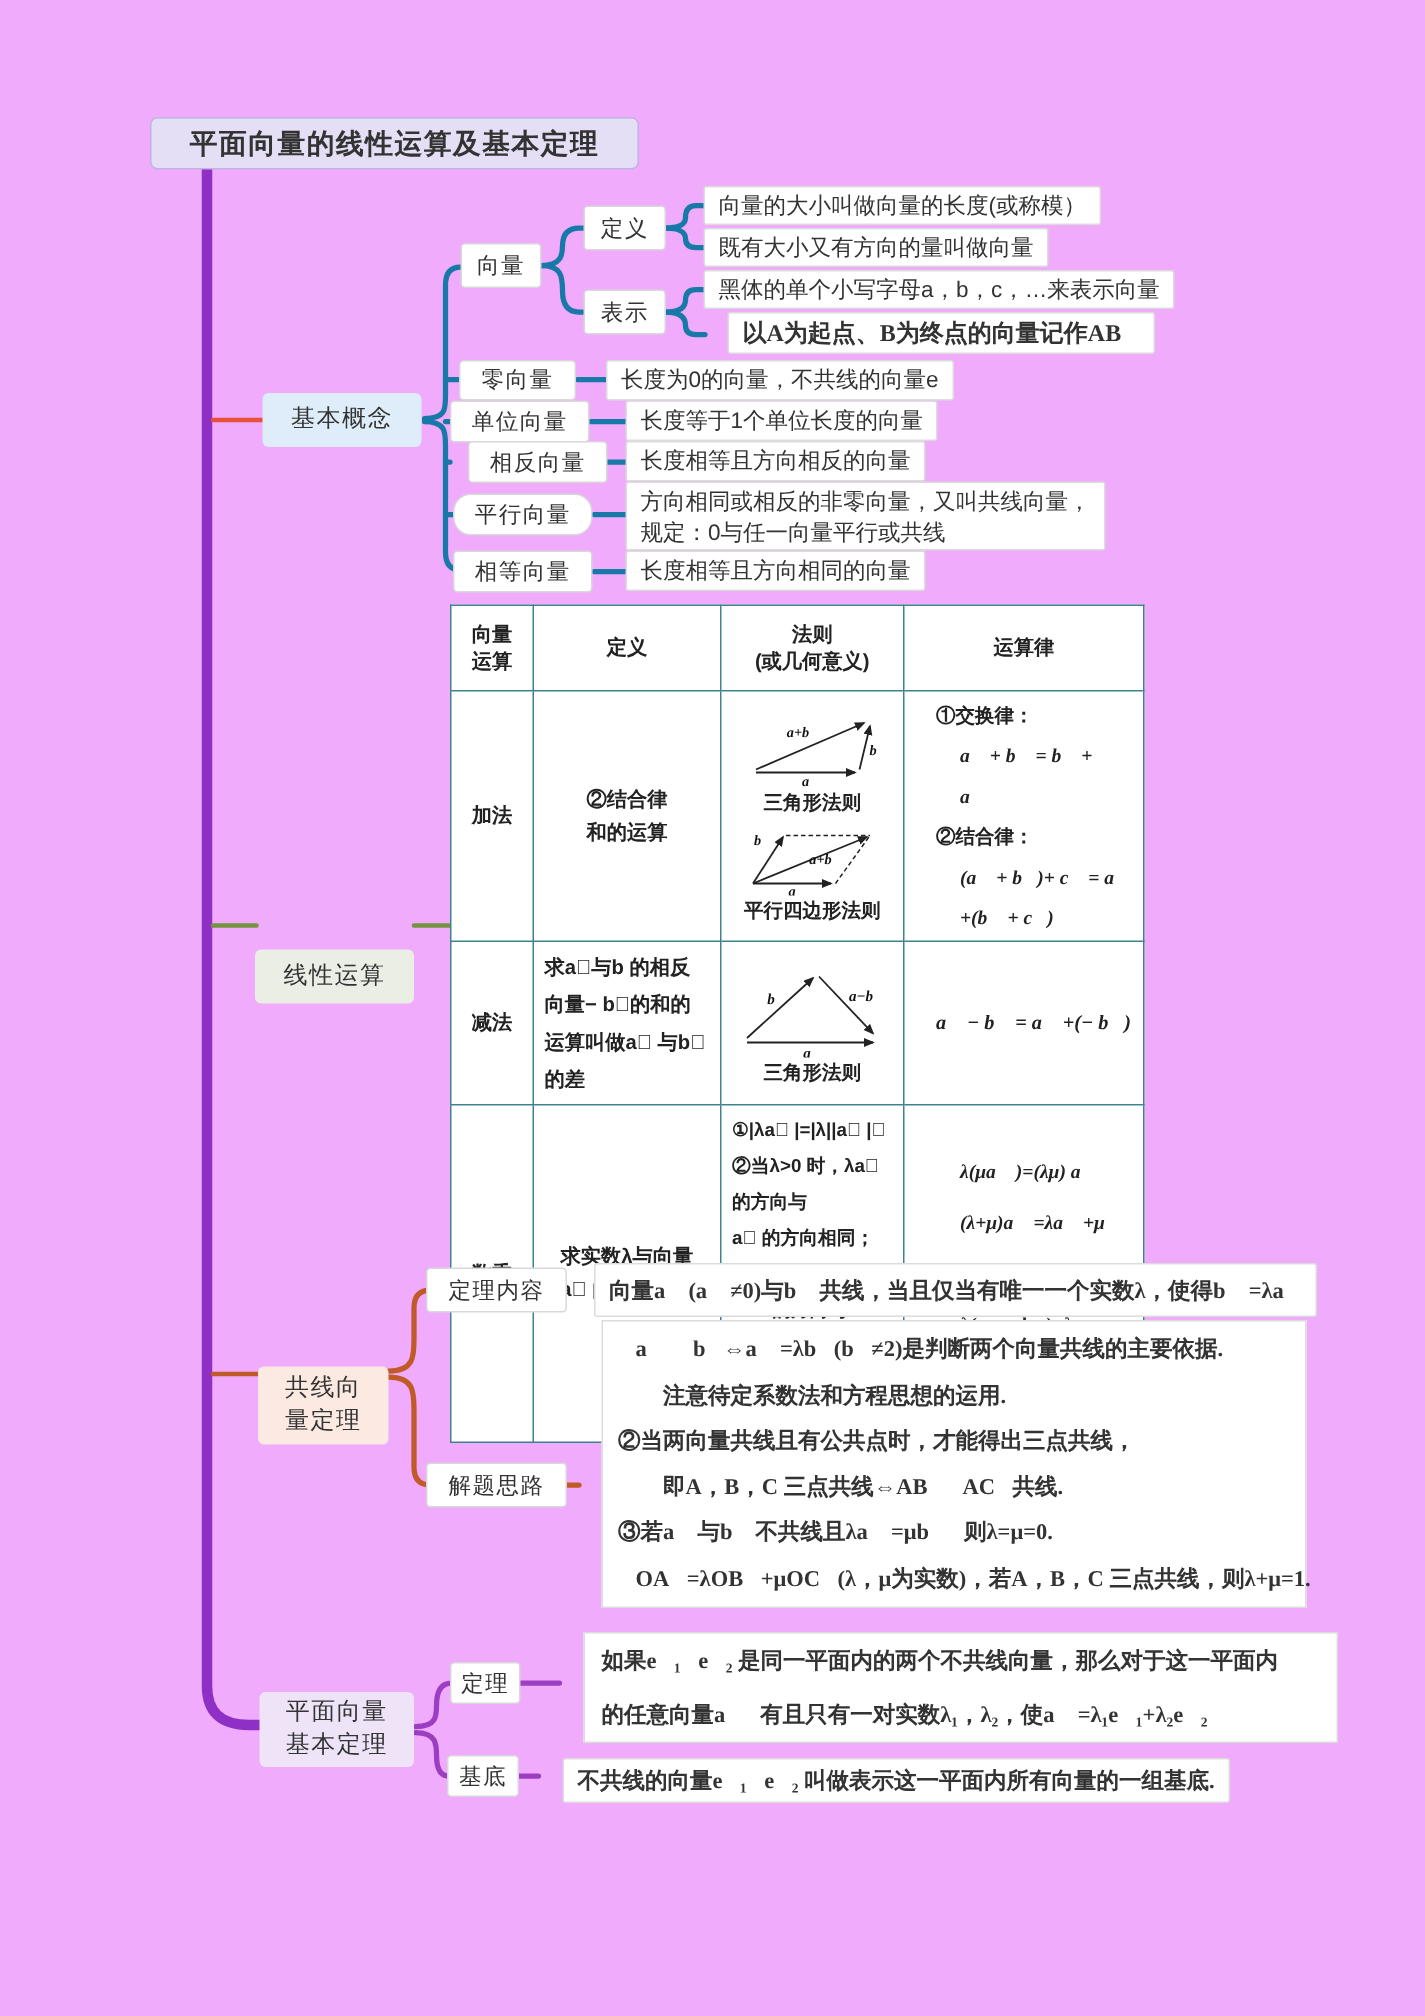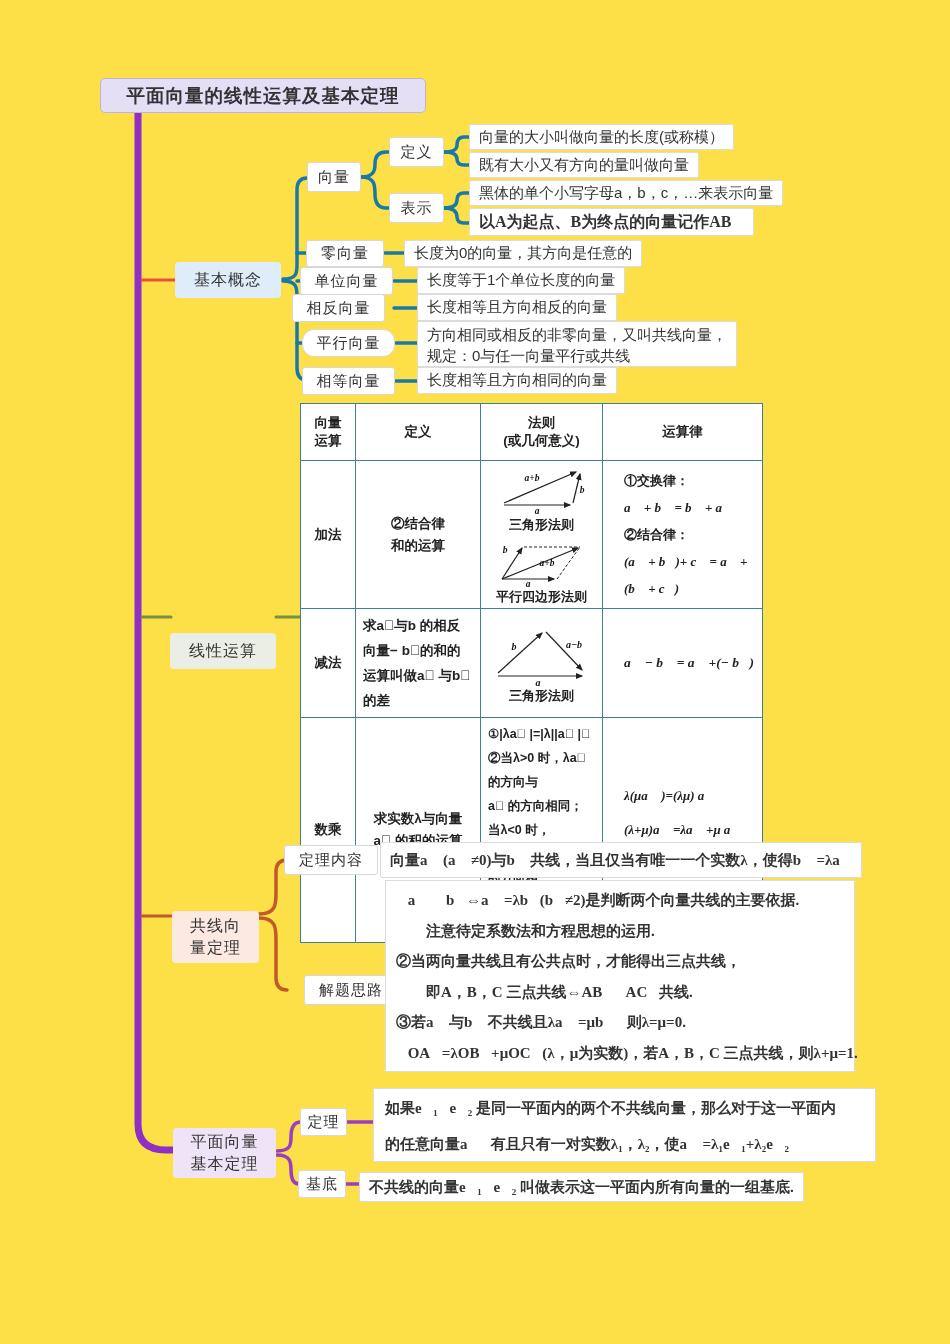--- a/index.html
+++ b/index.html
@@ -1,34 +1,34 @@
 <!DOCTYPE html>
 <html><head>
 <meta charset="utf-8">
 <style>
   html,body{margin:0;padding:0;background:#ffffff;}
-  .canvas{position:relative;width:950px;height:1344px;background:#fde047;
+  .canvas{position:relative;width:950px;height:1344px;background:#f0abfc;
           font-family:"Liberation Sans",sans-serif;overflow:hidden;color:#333;text-decoration:underline;}
   svg.wires{position:absolute;left:0;top:0;z-index:0;}
   .box{position:absolute;z-index:2;display:flex;align-items:center;justify-content:center;
        box-sizing:border-box;}
   .root{background:#E5DFF6;border:1.5px solid #BFB2E6;border-radius:5px;
         font-size:18.5px;font-weight:600;letter-spacing:1px;}
   .main{border-radius:4px;font-size:16px;letter-spacing:1px;text-align:center;line-height:22px;}
   .fill-concepts{background:#DEEDF9;}
   .fill-ops{background:#EAEEE4;margin-top:34px;}
   .fill-collinear{background:#FBE9E2;}
   .fill-fund{background:#EFE3F8;}
   .small-node{background:#fff;border:1px solid #D8D8D8;border-radius:3px;
               font-size:15px;letter-spacing:1px;}
   .leaf{position:absolute;z-index:2;background:#fff;border:1px solid #DCDCDC;border-radius:2px;
         font-size:15px;display:flex;align-items:center;padding:0 9px;white-space:nowrap;
         box-sizing:border-box;}
   .leaf2{display:block;padding-top:2px;line-height:21px;}
-  .fm{font-family:"Liberation Serif",serif;font-weight:bold;}
+  .fm{font-family:"Liberation Serif",serif;font-weight:bold;margin-left:16px;}
   .it{font-style:italic;}
   
   .vtable{position:absolute;left:300px;top:403px;z-index:2;border-collapse:collapse;
           table-layout:fixed;background:#fff;}
   .vtable td{border:1.6px solid #3E8290;vertical-align:middle;text-align:center;
              font-weight:bold;font-size:13.5px;color:#222;padding:2px 4px;box-sizing:border-box;}
   .vtable .laws{text-align:left;padding-left:21px;}
   .vtable .deft{line-height:22px;}
   .rulecell{display:flex;flex-direction:column;align-items:center;justify-content:center;gap:1px;}
   .cap{font-size:13px;font-weight:bold;color:#222;}
@@ -96,26 +96,26 @@
   <div class="box small-node" style="left:307px;top:162px;width:54px;height:30px;">向量</div>
   <div class="box small-node" style="left:389px;top:137px;width:55px;height:30px;">定义</div>
   <div class="box small-node" style="left:389px;top:193px;width:55px;height:30px;">表示</div>
 
   <div class="leaf" style="left:469px;top:124px;height:26px;">向量的大小叫做向量的长度(或称模）</div>
   <div class="leaf" style="left:469px;top:152px;height:26px;">既有大小又有方向的量叫做向量</div>
   <div class="leaf" style="left:469px;top:180px;height:26px;">黑体的单个小写字母a，b，c，…来表示向量</div>
   <div class="leaf fm" style="left:469px;top:208px;height:28px;font-size:16px;">以A为起点、B为终点的向量记作AB⃗</div>
 
   <div class="box small-node" style="left:306px;top:240px;width:78px;height:27px;">零向量</div>
-  <div class="leaf" style="left:404px;top:240px;height:27px;">长度为0的向量，其方向是任意的</div>
+  <div class="leaf" style="left:404px;top:240px;height:27px;">长度为0的向量，不共线的向量e</div>
 
   <div class="box small-node" style="left:300px;top:267px;width:93px;height:28px;">单位向量</div>
   <div class="leaf" style="left:417px;top:267px;height:27px;">长度等于1个单位长度的向量</div>
 
-  <div class="box small-node" style="left:292px;top:294px;width:93px;height:28px;">相反向量</div>
+  <div class="box small-node" style="left:312px;top:294px;width:93px;height:28px;">相反向量</div>
   <div class="leaf" style="left:417px;top:294px;height:27px;">长度相等且方向相反的向量</div>
 
   <div class="box small-node" style="left:302px;top:329px;width:93px;height:28px;border-radius:12px;">平行向量</div>
   <div class="leaf leaf2" style="left:417px;top:321px;height:46px;">
     <div>方向相同或相反的非零向量，又叫共线向量，</div>
     <div>规定：0与任一向量平行或共线</div>
   </div>
 
   <div class="box small-node" style="left:302px;top:367px;width:93px;height:28px;">相等向量</div>
   <div class="leaf" style="left:417px;top:367px;height:27px;">长度相等且方向相同的向量</div>
@@ -249,21 +249,21 @@
   <div class="box main fill-collinear" style="left:172px;top:911px;width:87px;height:52px;">
     <div>
       <div>共线向</div>
       <div>量定理</div>
     </div>
   </div>
 
   <div class="box small-node" style="left:284px;top:845px;width:94px;height:30px;">定理内容</div>
   <div class="leaf fm" style="left:380px;top:842px;height:36px;">向量a⃗ (a⃗ ≠0)与b⃗ 共线，当且仅当有唯一一个实数λ，使得b⃗ =λa⃗</div>
 
-  <div class="box small-node" style="left:284px;top:975px;width:94px;height:30px;margin-left:20px;">解题思路</div>
+  <div class="box small-node" style="left:284px;top:975px;width:94px;height:30px;">解题思路</div>
   <div class="bigbox fm" style="left:385px;top:880px;width:470px;height:192px;padding:4px 10px;">
     <div class="ap-line">①a⃗ ∥ b⃗⇔a⃗ =λb⃗(b⃗≠2)是判断两个向量共线的主要依据.</div>
     <div class="ap-line indent">注意待定系数法和方程思想的运用.</div>
     <div class="ap-line">②当两向量共线且有公共点时，才能得出三点共线，</div>
     <div class="ap-line indent">即A，B，C 三点共线⇔AB⃗，AC⃗共线.</div>
     <div class="ap-line">③若a⃗ 与b⃗ 不共线且λa⃗ =μb⃗，则λ=μ=0.</div>
     <div class="ap-line">④OA⃗=λOB⃗+μOC⃗(λ，μ为实数)，若A，B，C 三点共线，则λ+μ=1.</div>
   </div>
 
   <div class="box main fill-fund" style="left:173px;top:1128px;width:103px;height:50px;">

